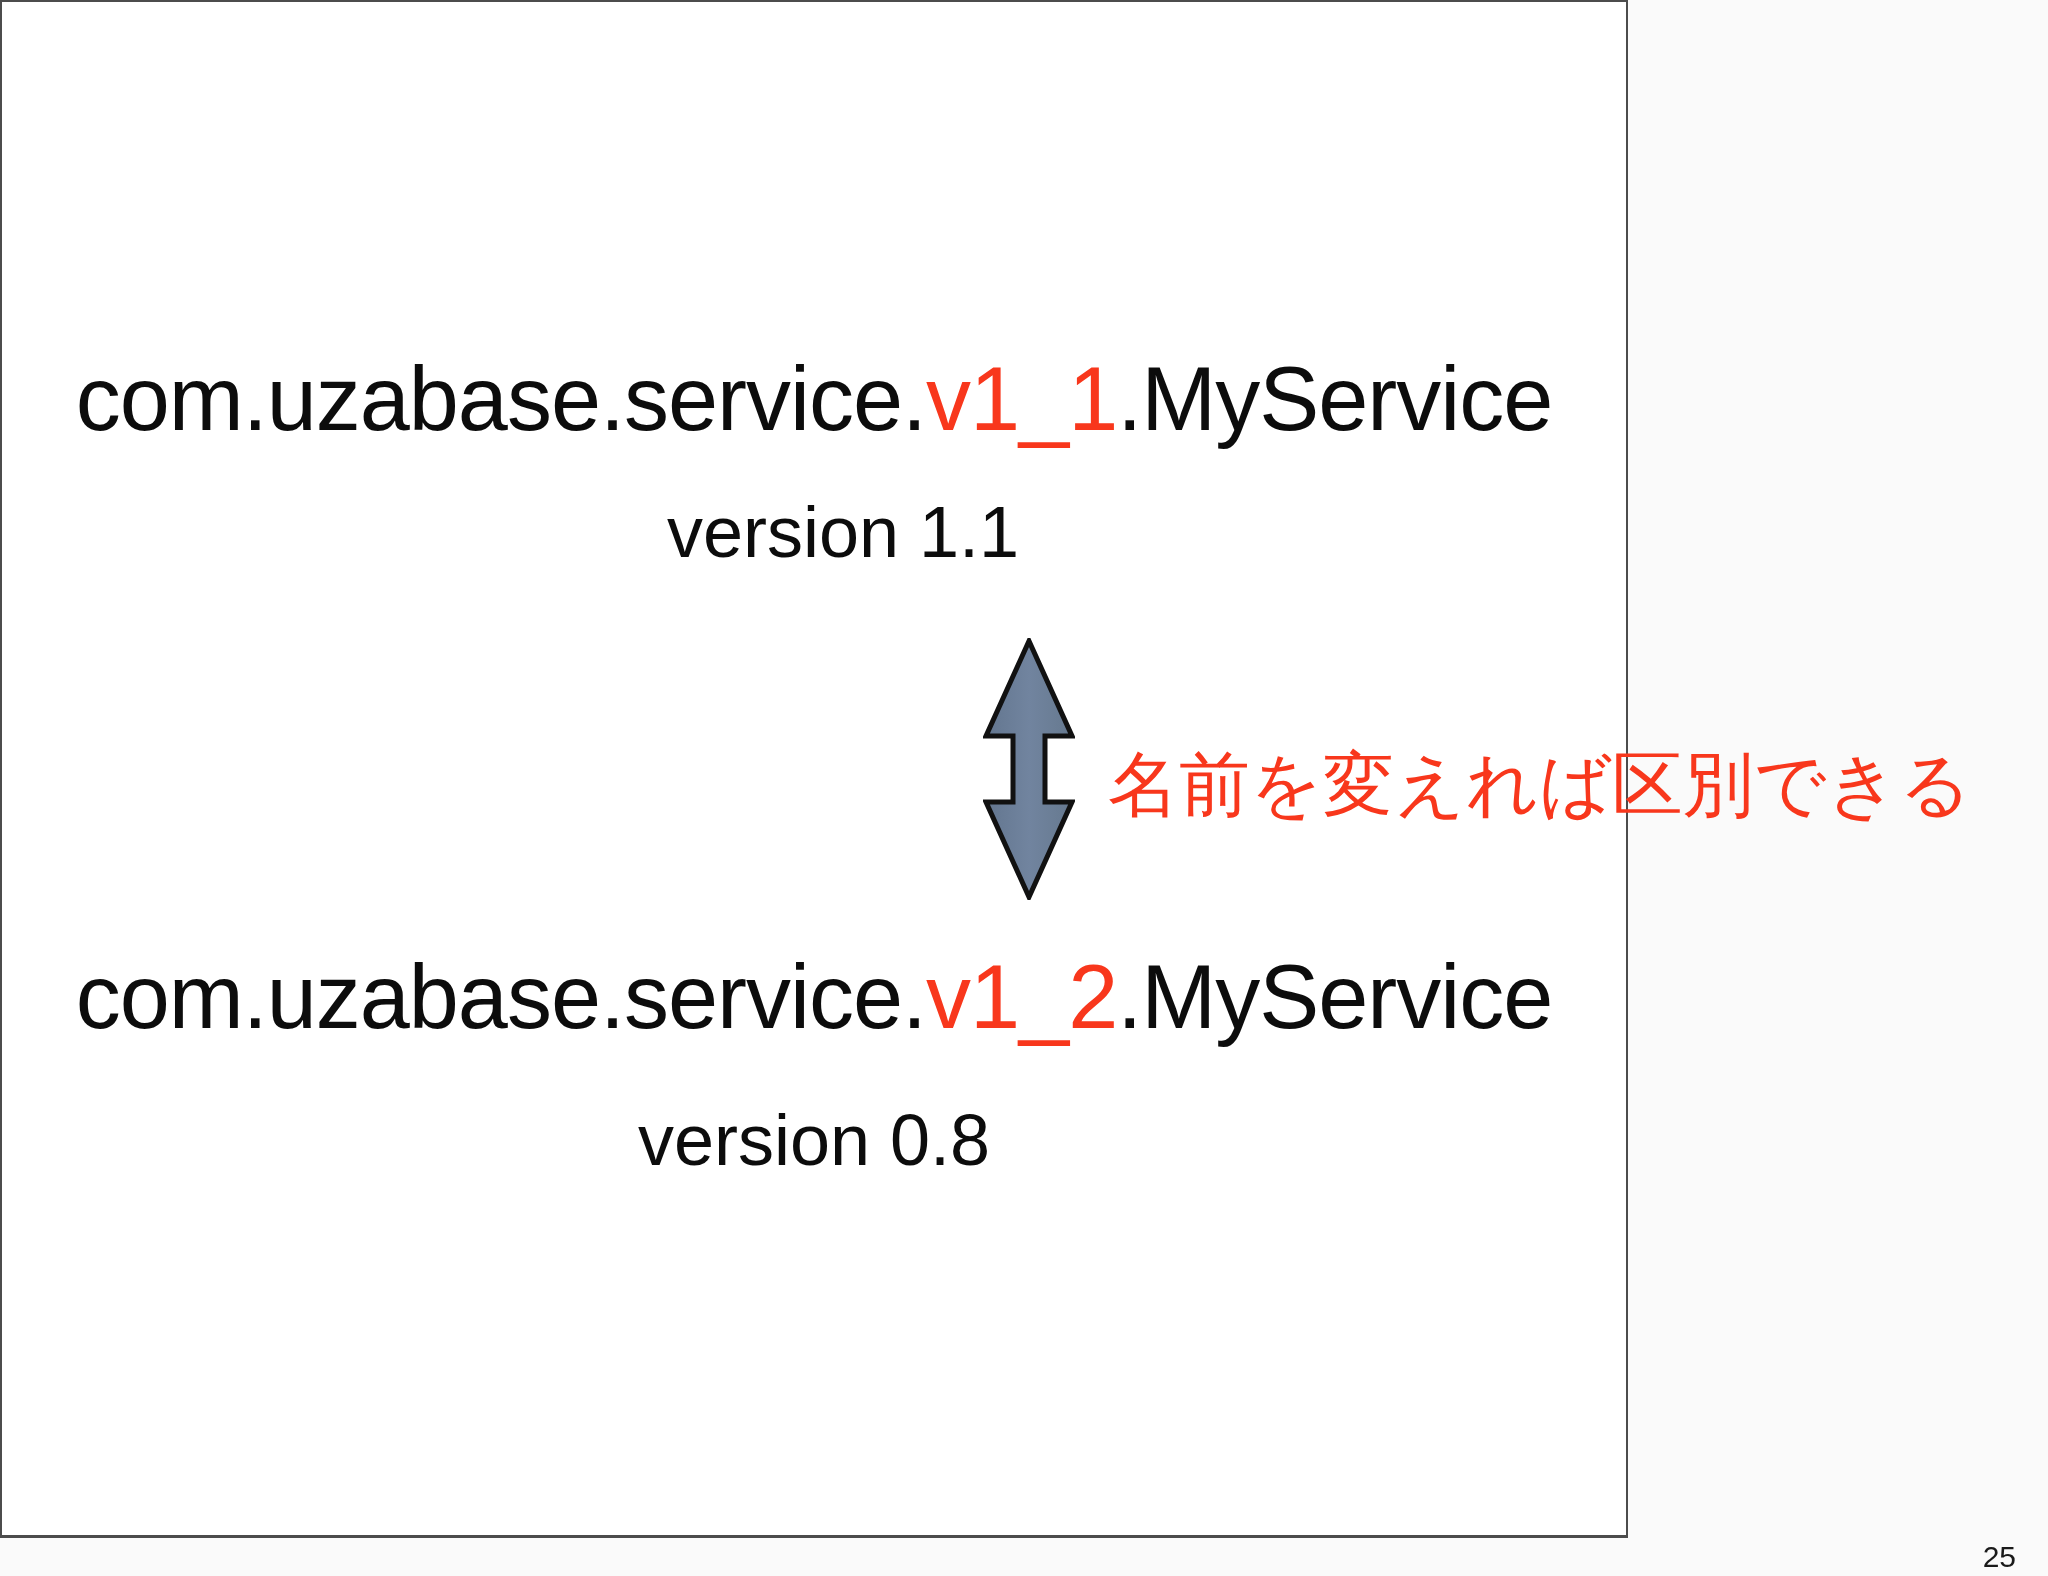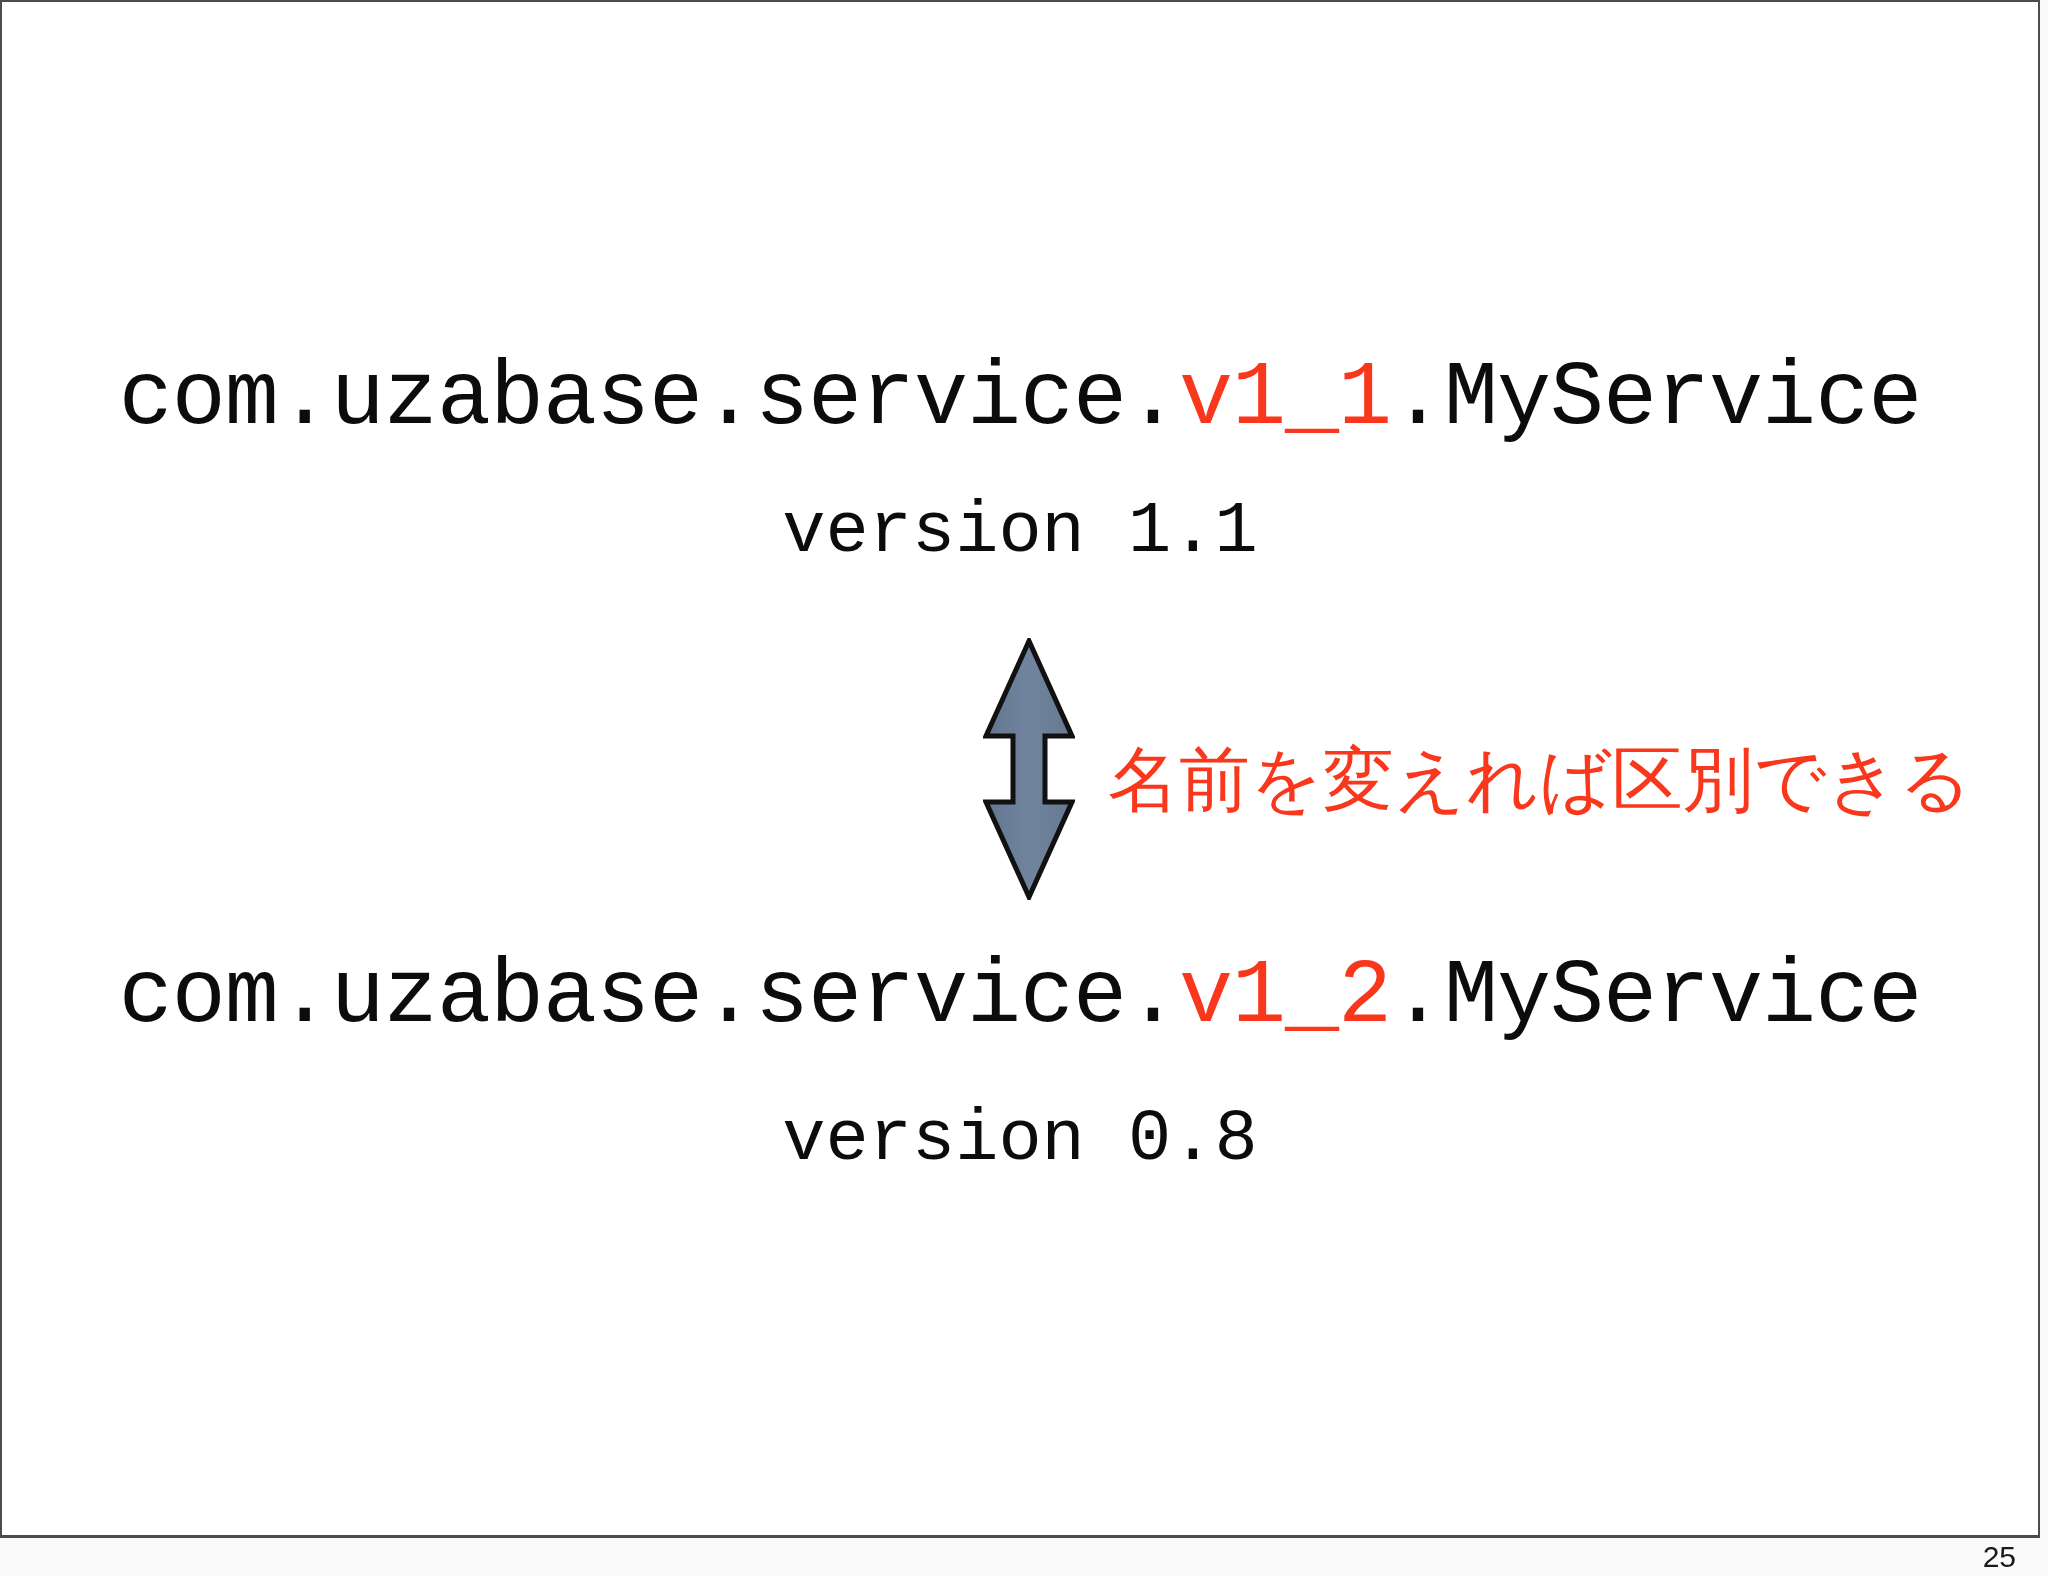--- a/index.html
+++ b/index.html
@@ -11,27 +11,26 @@
     width: 2048px;
     height: 1576px;
     position: relative;
     font-family: "Liberation Sans", "DejaVu Sans", sans-serif;
     overflow: hidden;
   }
   .slide {
     position: absolute;
     left: 0;
     top: 0;
-    width: 2040px;
+    width: 1628px;
     height: 1538px;
     background: #ffffff;
     border: 2px solid #4c4c4c;
     border-bottom-width: 3px;
     box-sizing: border-box;
-    font-family: Liberation Mono, monospace;
   }
   .pkg {
     position: absolute;
     left: 0;
     width: 100%;
     text-align: center;
     font-size: 90px;
     font-weight: 300;
     letter-spacing: -1px;
     color: #0c0c0c;
@@ -45,21 +44,21 @@
     position: absolute;
     left: 0;
     width: 100%;
     text-align: center;
     font-size: 72px;
     font-weight: 300;
     color: #0c0c0c;
     white-space: nowrap;
     line-height: 1.0;
   }
-  .ver-top { top: 494px; }
+  .ver-top { top: 494px; padding-left: 29px; }
   .ver-bottom { top: 1102px; }
   .arrow {
     position: absolute;
     left: 981px;
     top: 636px;
     width: 92px;
     height: 262px;
   }
   .annotation {
     position: absolute;

